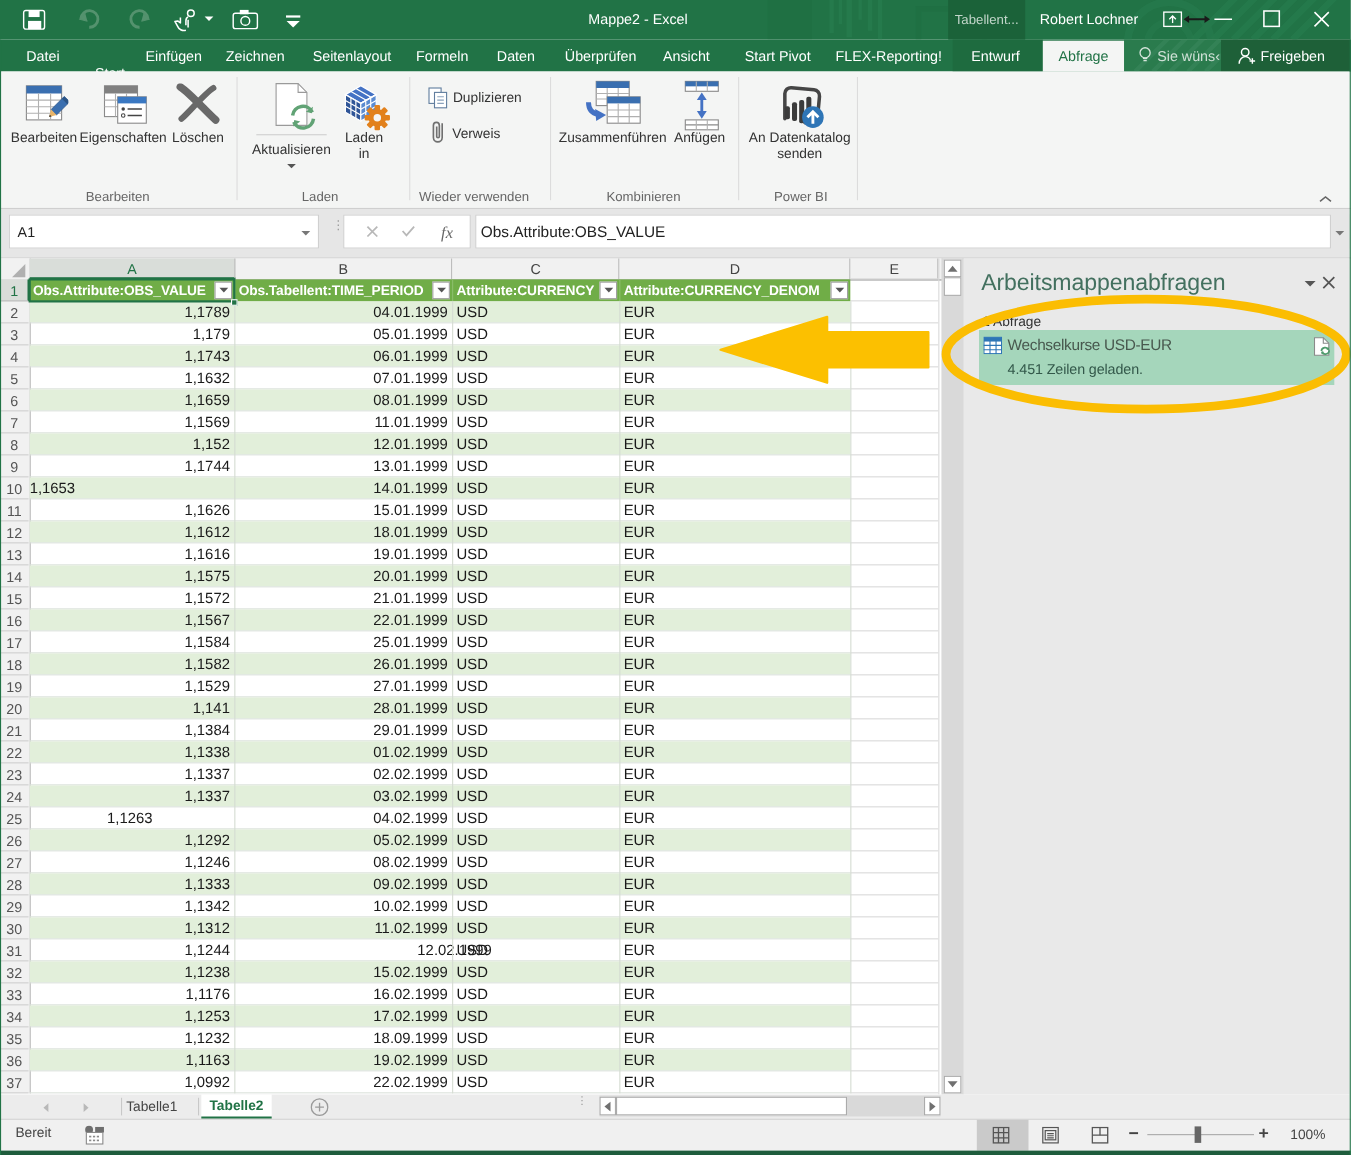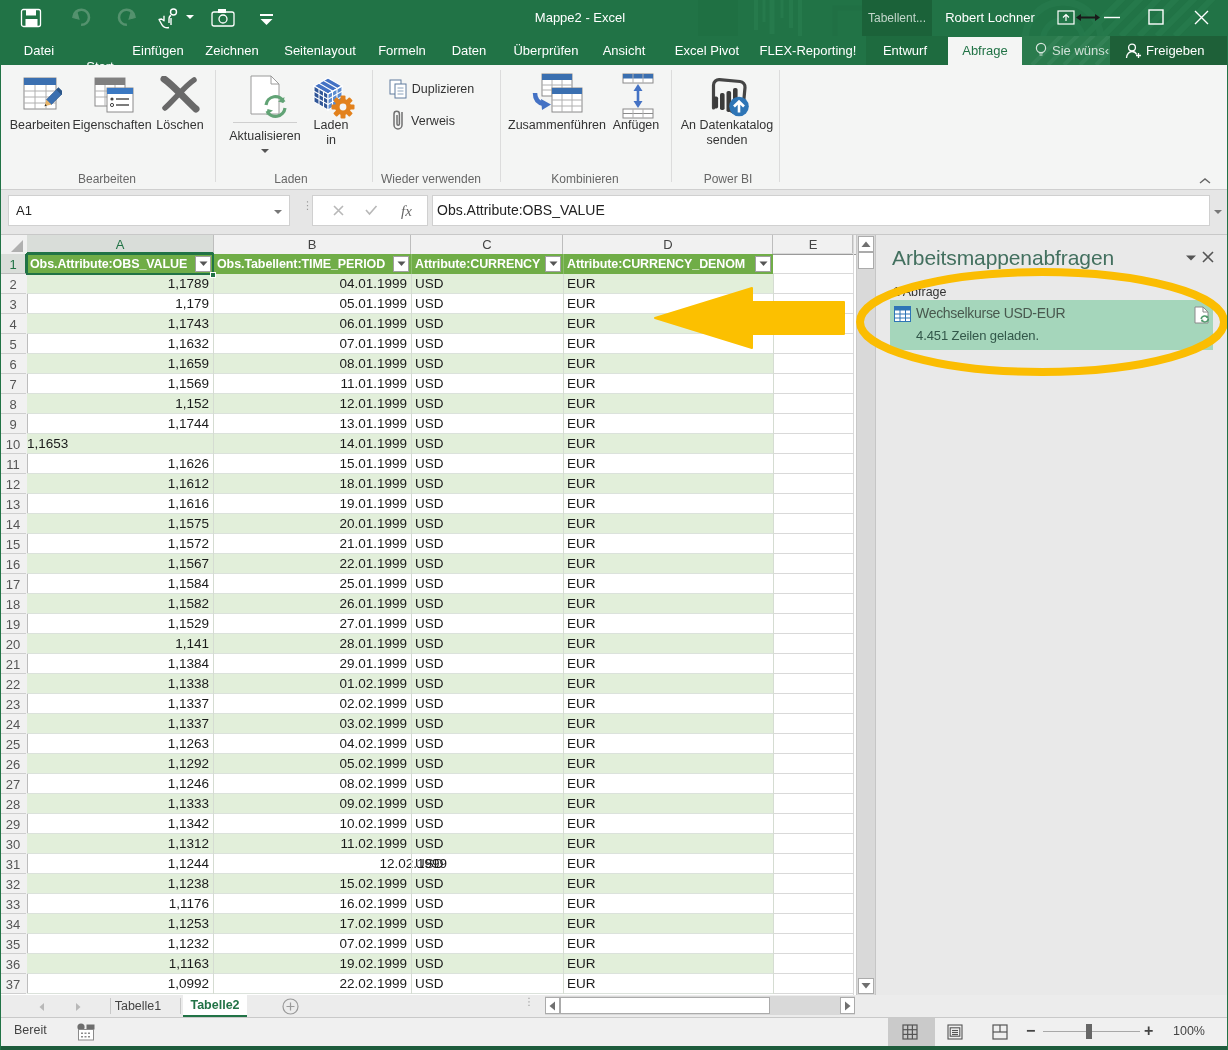--- a/index.html
+++ b/index.html
@@ -82,21 +82,21 @@
 <div class="ab" style="left:866px;top:36px;width:82px;height:29px;background:#1e6b3f;"></div>
 <div class="ab ct tabtxt" style="left:-31px;top:36px;width:140px;">Datei</div>
 <div class="ab ct tabtxt" style="left:30px;top:36px;width:140px;margin-top:16px;">Start</div>
 <div class="ab ct tabtxt" style="left:88px;top:36px;width:140px;">Einfügen</div>
 <div class="ab ct tabtxt" style="left:162px;top:36px;width:140px;">Zeichnen</div>
 <div class="ab ct tabtxt" style="left:250px;top:36px;width:140px;">Seitenlayout</div>
 <div class="ab ct tabtxt" style="left:332px;top:36px;width:140px;">Formeln</div>
 <div class="ab ct tabtxt" style="left:399px;top:36px;width:140px;">Daten</div>
 <div class="ab ct tabtxt" style="left:476px;top:36px;width:140px;">Überprüfen</div>
 <div class="ab ct tabtxt" style="left:554px;top:36px;width:140px;">Ansicht</div>
-<div class="ab ct tabtxt" style="left:637px;top:36px;width:140px;">Excel Pivot</div>
+<div class="ab ct tabtxt" style="left:637px;top:36px;width:140px;">Start Pivot</div>
 <div class="ab ct tabtxt" style="left:738px;top:36px;width:140px;">FLEX-Reporting!</div>
 <div class="ab ct tabtxt" style="left:835px;top:36px;width:140px;">Entwurf</div>
 <div class="ab" style="left:948px;top:37px;width:74px;height:28px;background:#f4f5f4;"></div>
 <div class="ab ct" style="left:948px;top:36px;width:74px;height:29px;color:#217346;font-size:13px;line-height:29px;">Abfrage</div>
 <div class="ab" style="left:1022px;top:36px;width:88px;height:29px;background:#2a7b4d;overflow:hidden;">
 <svg width="88" height="29">
         <g stroke="#37855a" stroke-width="4" opacity="0.75">
 <line x1="10" y1="29" x2="40" y2="-1"></line>
           <line x1="26" y1="29" x2="56" y2="-1"></line>
           <line x1="42" y1="29" x2="72" y2="-1"></line>
@@ -570,21 +570,21 @@
 <div class="ab" style="left:213px;top:694px;width:194px;height:20px;color:#1a1a1a;font-size:13.5px;line-height:19px;text-align:right;">02.02.1999</div>
 <div class="ab" style="left:415px;top:694px;width:100px;height:20px;color:#1a1a1a;font-size:13.5px;line-height:19px;">USD</div>
 <div class="ab" style="left:567px;top:694px;width:100px;height:20px;color:#1a1a1a;font-size:13.5px;line-height:19px;">EUR</div>
 <div class="ab" style="left:27px;top:714px;width:746px;height:19px;background:#E2EFDA;"></div>
 <div class="ab" style="left:27px;top:733px;width:746px;height:1px;background:#dbe2db;"></div>
 <div class="ab" style="left:27px;top:714px;width:182px;height:20px;color:#1a1a1a;font-size:13.5px;line-height:19px;text-align:right;">1,1337</div>
 <div class="ab" style="left:213px;top:714px;width:194px;height:20px;color:#1a1a1a;font-size:13.5px;line-height:19px;text-align:right;">03.02.1999</div>
 <div class="ab" style="left:415px;top:714px;width:100px;height:20px;color:#1a1a1a;font-size:13.5px;line-height:19px;">USD</div>
 <div class="ab" style="left:567px;top:714px;width:100px;height:20px;color:#1a1a1a;font-size:13.5px;line-height:19px;">EUR</div>
 <div class="ab" style="left:27px;top:753px;width:746px;height:1px;background:#dbe2db;"></div>
-<div class="ab" style="left:27px;top:734px;width:182px;height:20px;color:#1a1a1a;font-size:13.5px;line-height:19px;text-align:right;">1,1263</div>
+<div class="ab" style="left:27px;top:734px;width:182px;height:20px;color:#1a1a1a;font-size:13.5px;line-height:19px;text-align:center;">1,1263</div>
 <div class="ab" style="left:213px;top:734px;width:194px;height:20px;color:#1a1a1a;font-size:13.5px;line-height:19px;text-align:right;">04.02.1999</div>
 <div class="ab" style="left:415px;top:734px;width:100px;height:20px;color:#1a1a1a;font-size:13.5px;line-height:19px;">USD</div>
 <div class="ab" style="left:567px;top:734px;width:100px;height:20px;color:#1a1a1a;font-size:13.5px;line-height:19px;">EUR</div>
 <div class="ab" style="left:27px;top:754px;width:746px;height:19px;background:#E2EFDA;"></div>
 <div class="ab" style="left:27px;top:773px;width:746px;height:1px;background:#dbe2db;"></div>
 <div class="ab" style="left:27px;top:754px;width:182px;height:20px;color:#1a1a1a;font-size:13.5px;line-height:19px;text-align:right;">1,1292</div>
 <div class="ab" style="left:213px;top:754px;width:194px;height:20px;color:#1a1a1a;font-size:13.5px;line-height:19px;text-align:right;">05.02.1999</div>
 <div class="ab" style="left:415px;top:754px;width:100px;height:20px;color:#1a1a1a;font-size:13.5px;line-height:19px;">USD</div>
 <div class="ab" style="left:567px;top:754px;width:100px;height:20px;color:#1a1a1a;font-size:13.5px;line-height:19px;">EUR</div>
 <div class="ab" style="left:27px;top:793px;width:746px;height:1px;background:#dbe2db;"></div>
@@ -626,21 +626,21 @@
 <div class="ab" style="left:415px;top:894px;width:100px;height:20px;color:#1a1a1a;font-size:13.5px;line-height:19px;">USD</div>
 <div class="ab" style="left:567px;top:894px;width:100px;height:20px;color:#1a1a1a;font-size:13.5px;line-height:19px;">EUR</div>
 <div class="ab" style="left:27px;top:914px;width:746px;height:19px;background:#E2EFDA;"></div>
 <div class="ab" style="left:27px;top:933px;width:746px;height:1px;background:#dbe2db;"></div>
 <div class="ab" style="left:27px;top:914px;width:182px;height:20px;color:#1a1a1a;font-size:13.5px;line-height:19px;text-align:right;">1,1253</div>
 <div class="ab" style="left:213px;top:914px;width:194px;height:20px;color:#1a1a1a;font-size:13.5px;line-height:19px;text-align:right;">17.02.1999</div>
 <div class="ab" style="left:415px;top:914px;width:100px;height:20px;color:#1a1a1a;font-size:13.5px;line-height:19px;">USD</div>
 <div class="ab" style="left:567px;top:914px;width:100px;height:20px;color:#1a1a1a;font-size:13.5px;line-height:19px;">EUR</div>
 <div class="ab" style="left:27px;top:953px;width:746px;height:1px;background:#dbe2db;"></div>
 <div class="ab" style="left:27px;top:934px;width:182px;height:20px;color:#1a1a1a;font-size:13.5px;line-height:19px;text-align:right;">1,1232</div>
-<div class="ab" style="left:213px;top:934px;width:194px;height:20px;color:#1a1a1a;font-size:13.5px;line-height:19px;text-align:right;">07.02.1999</div>
+<div class="ab" style="left:213px;top:934px;width:194px;height:20px;color:#1a1a1a;font-size:13.5px;line-height:19px;text-align:right;">18.09.1999</div>
 <div class="ab" style="left:415px;top:934px;width:100px;height:20px;color:#1a1a1a;font-size:13.5px;line-height:19px;">USD</div>
 <div class="ab" style="left:567px;top:934px;width:100px;height:20px;color:#1a1a1a;font-size:13.5px;line-height:19px;">EUR</div>
 <div class="ab" style="left:27px;top:954px;width:746px;height:19px;background:#E2EFDA;"></div>
 <div class="ab" style="left:27px;top:973px;width:746px;height:1px;background:#dbe2db;"></div>
 <div class="ab" style="left:27px;top:954px;width:182px;height:20px;color:#1a1a1a;font-size:13.5px;line-height:19px;text-align:right;">1,1163</div>
 <div class="ab" style="left:213px;top:954px;width:194px;height:20px;color:#1a1a1a;font-size:13.5px;line-height:19px;text-align:right;">19.02.1999</div>
 <div class="ab" style="left:415px;top:954px;width:100px;height:20px;color:#1a1a1a;font-size:13.5px;line-height:19px;">USD</div>
 <div class="ab" style="left:567px;top:954px;width:100px;height:20px;color:#1a1a1a;font-size:13.5px;line-height:19px;">EUR</div>
 <div class="ab" style="left:27px;top:993px;width:746px;height:1px;background:#dbe2db;"></div>
 <div class="ab" style="left:27px;top:974px;width:182px;height:20px;color:#1a1a1a;font-size:13.5px;line-height:19px;text-align:right;">1,0992</div>

